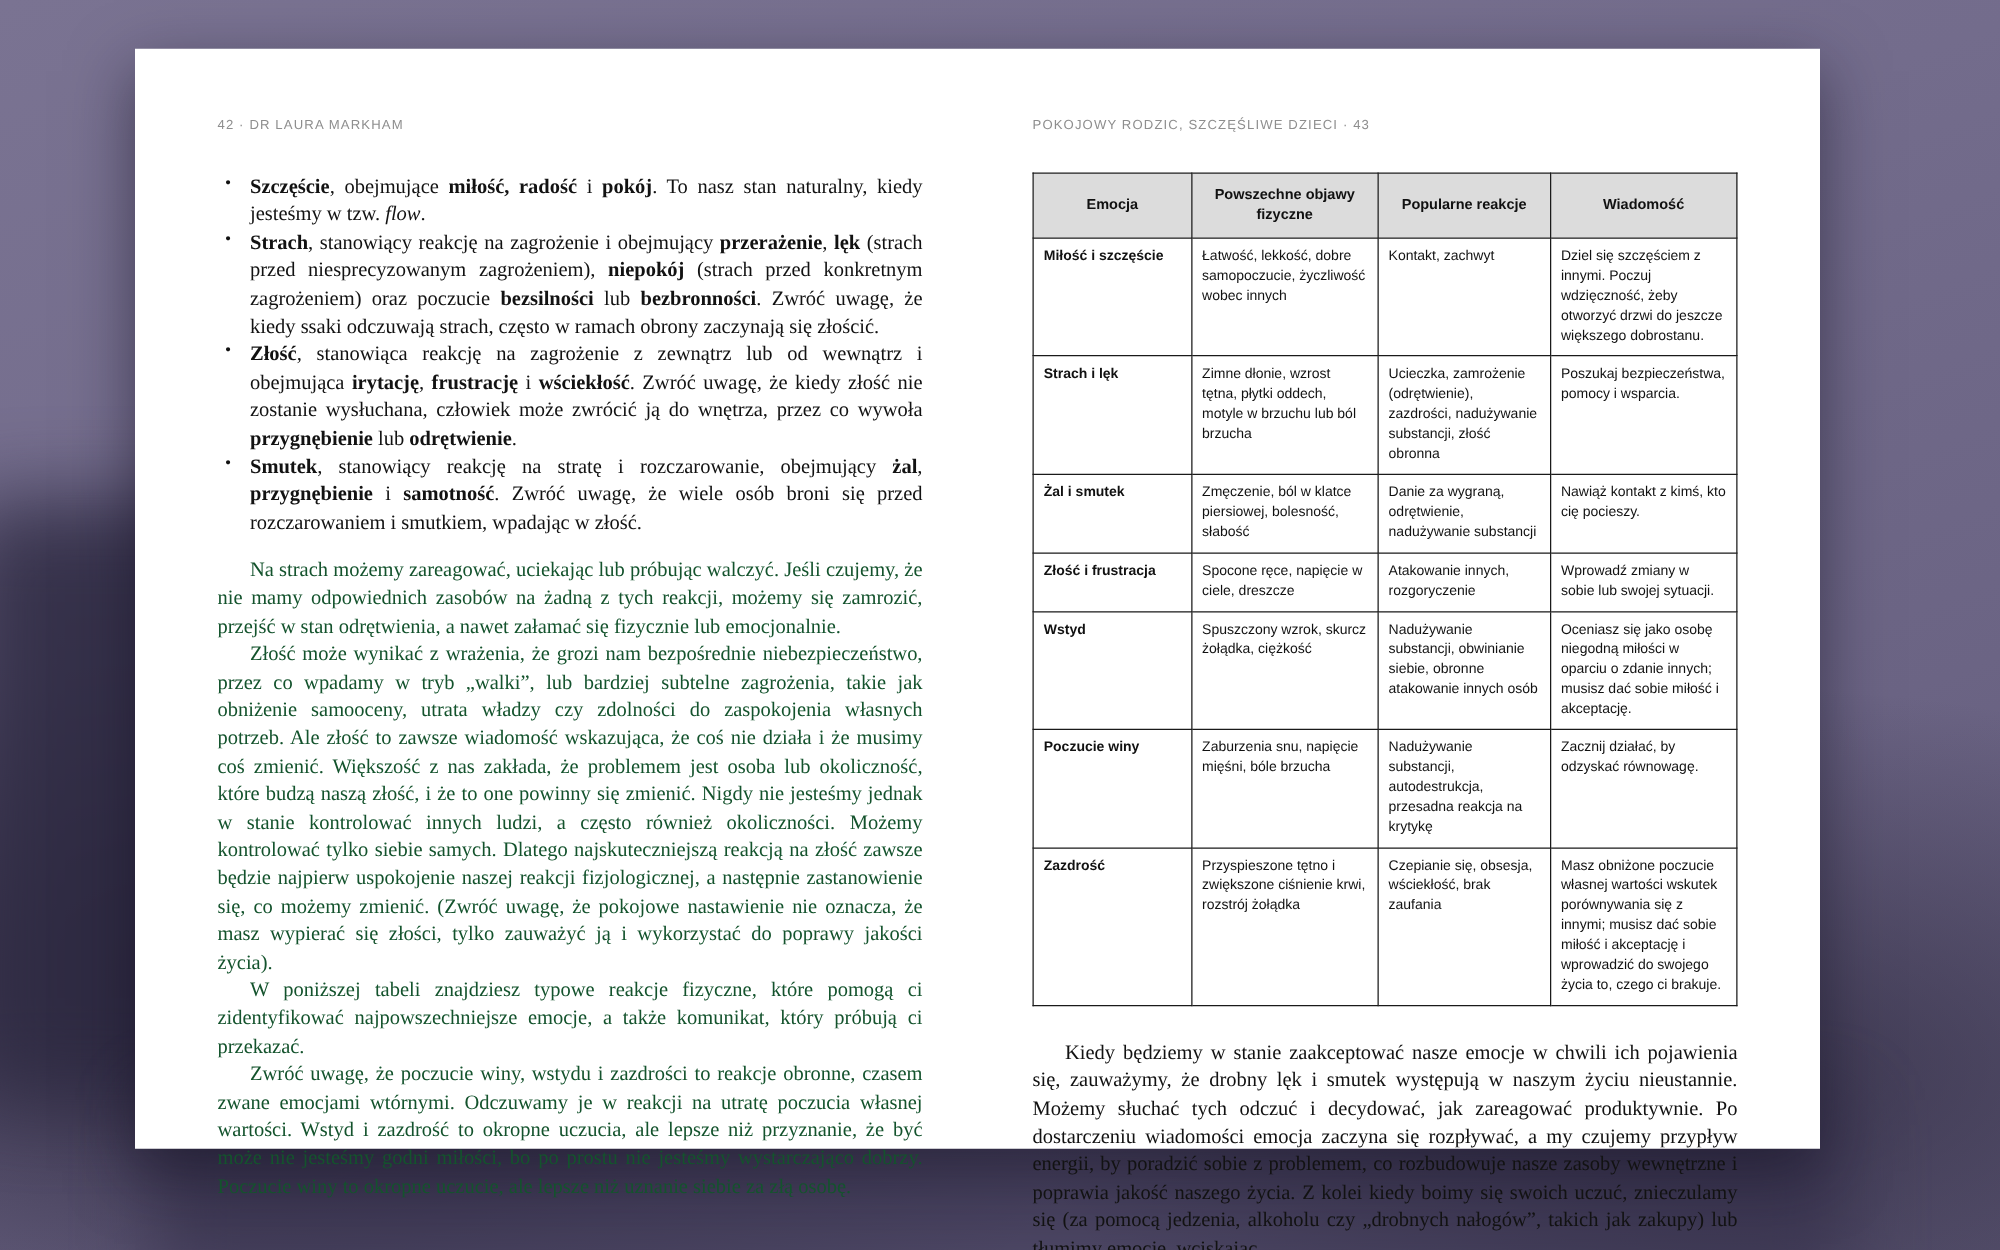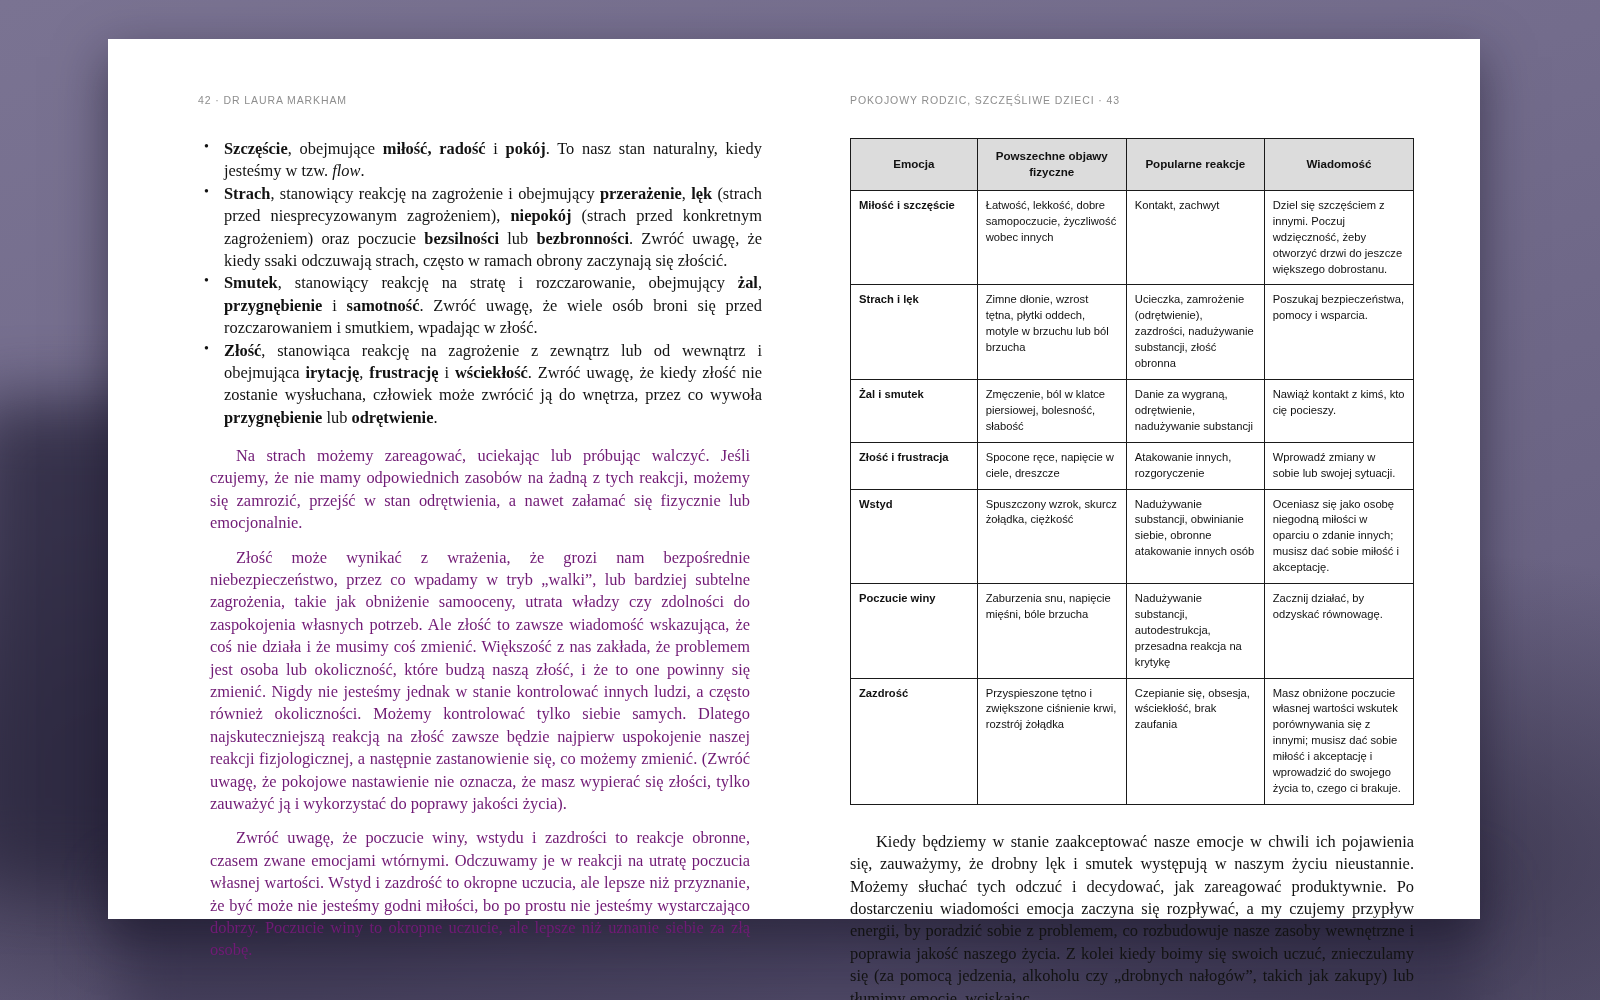--- a/index.html
+++ b/index.html
@@ -45,21 +45,20 @@
   
   #spread {
     position: absolute;
     left: 108px;
     top: 39px;
     width: 1348px;
     height: 880px;
     background: #ffffff;
     box-shadow: 0 18px 48px rgba(20,16,35,0.55);
     display: flex;
-    padding-left: 24px;
   }
   .page {
     position: relative;
     height: 100%;
     box-sizing: border-box;
   }
   #page-left  { width: 50%; padding: 55px 44px 0 66px; }
   #page-right { width: 50%; padding: 55px 66px 0 44px; }
 
   .running-head {
@@ -100,22 +99,22 @@
     color: #111;
   }
   ul.bullets b { font-weight: bold; }
   ul.bullets i { font-style: italic; }
 
   p.body {
     font-size: 16.4px;
     line-height: 1.365;
     text-align: justify;
     text-indent: 26px;
-    margin: 12px;
-    color: #701a75;
+    margin: 0;
+    color: #14532d;
     hyphens: auto;
   }
   p.body.first { margin-top: 16px; }
 
   
   table.emotions {
     border-collapse: collapse;
     width: 100%;
     table-layout: fixed;
     font-family: "Liberation Sans", sans-serif;
@@ -167,26 +166,27 @@
 
 <div id="spread">
 
   <div class="page" id="page-left">
     <div class="running-head rh-left">42 · DR LAURA MARKHAM</div>
 
     <div class="content">
       <ul class="bullets" id="bullet-list">
           <li><b>Szczęście</b>, obejmujące <b>miłość, radość</b> i <b>pokój</b>. To nasz stan naturalny, kiedy jesteśmy w tzw. <i>flow</i>.</li>
           <li><b>Strach</b>, stanowiący reakcję na zagrożenie i obejmujący <b>przerażenie</b>, <b>lęk</b> (strach przed niesprecyzowanym zagrożeniem), <b>niepokój</b> (strach przed konkretnym zagrożeniem) oraz poczucie <b>bezsilności</b> lub <b>bezbronności</b>. Zwróć uwagę, że kiedy ssaki odczuwają strach, często w ramach obrony zaczynają się złościć.</li>
+          <li><b>Złość</b>, stanowiąca reakcję na zagrożenie z zewnątrz lub od wewnątrz i obejmująca <b>irytację</b>, <b>frustrację</b> i <b>wściekłość</b>. Zwróć uwagę, że kiedy złość nie zostanie wysłuchana, człowiek może zwrócić ją do wnętrza, przez co wywoła <b>przygnębienie</b> lub <b>odrętwienie</b>.</li>
           <li><b>Smutek</b>, stanowiący reakcję na stratę i rozczarowanie, obejmujący <b>żal</b>, <b>przygnębienie</b> i <b>samotność</b>. Zwróć uwagę, że wiele osób broni się przed rozczarowaniem i smutkiem, wpadając w złość.</li>
-          <li><b>Złość</b>, stanowiąca reakcję na zagrożenie z zewnątrz lub od wewnątrz i obejmująca <b>irytację</b>, <b>frustrację</b> i <b>wściekłość</b>. Zwróć uwagę, że kiedy złość nie zostanie wysłuchana, człowiek może zwrócić ją do wnętrza, przez co wywoła <b>przygnębienie</b> lub <b>odrętwienie</b>.</li>
         </ul>
       <div id="left-paragraphs">
           <p class="body first">Na strach możemy zareagować, uciekając lub próbując walczyć. Jeśli czujemy, że nie mamy odpowiednich zasobów na żadną z tych reakcji, możemy się zamrozić, przejść w stan odrętwienia, a nawet załamać się fizycznie lub emocjonalnie.</p>
           <p class="body">Złość może wynikać z wrażenia, że grozi nam bezpośrednie niebezpieczeństwo, przez co wpadamy w tryb „walki”, lub bardziej subtelne zagrożenia, takie jak obniżenie samooceny, utrata władzy czy zdolności do zaspokojenia własnych potrzeb. Ale złość to zawsze wiadomość wskazująca, że coś nie działa i że musimy coś zmienić. Większość z nas zakłada, że problemem jest osoba lub okoliczność, które budzą naszą złość, i że to one powinny się zmienić. Nigdy nie jesteśmy jednak w stanie kontrolować innych ludzi, a często również okoliczności. Możemy kontrolować tylko siebie samych. Dlatego najskuteczniejszą reakcją na złość zawsze będzie najpierw uspokojenie naszej reakcji fizjologicznej, a następnie zastanowienie się, co możemy zmienić. (Zwróć uwagę, że pokojowe nastawienie nie oznacza, że masz wypierać się złości, tylko zauważyć ją i wykorzystać do poprawy jakości życia).</p>
+          <p class="body">W poniższej tabeli znajdziesz typowe reakcje fizyczne, które pomogą ci zidentyfikować najpowszechniejsze emocje, a także komunikat, który próbują ci przekazać.</p>
           <p class="body">Zwróć uwagę, że poczucie winy, wstydu i zazdrości to reakcje obronne, czasem zwane emocjami wtórnymi. Odczuwamy je w reakcji na utratę poczucia własnej wartości. Wstyd i zazdrość to okropne uczucia, ale lepsze niż przyznanie, że być może nie jesteśmy godni miłości, bo po prostu nie jesteśmy wystarczająco dobrzy. Poczucie winy to okropne uczucie, ale lepsze niż uznanie siebie za złą osobę.</p>
         </div>
     </div>
   </div>
 
   <div class="page" id="page-right">
     <div class="running-head rh-right">POKOJOWY RODZIC, SZCZĘŚLIWE DZIECI · 43</div>
 
     <div class="content">
       <div class="tbl-wrap">

